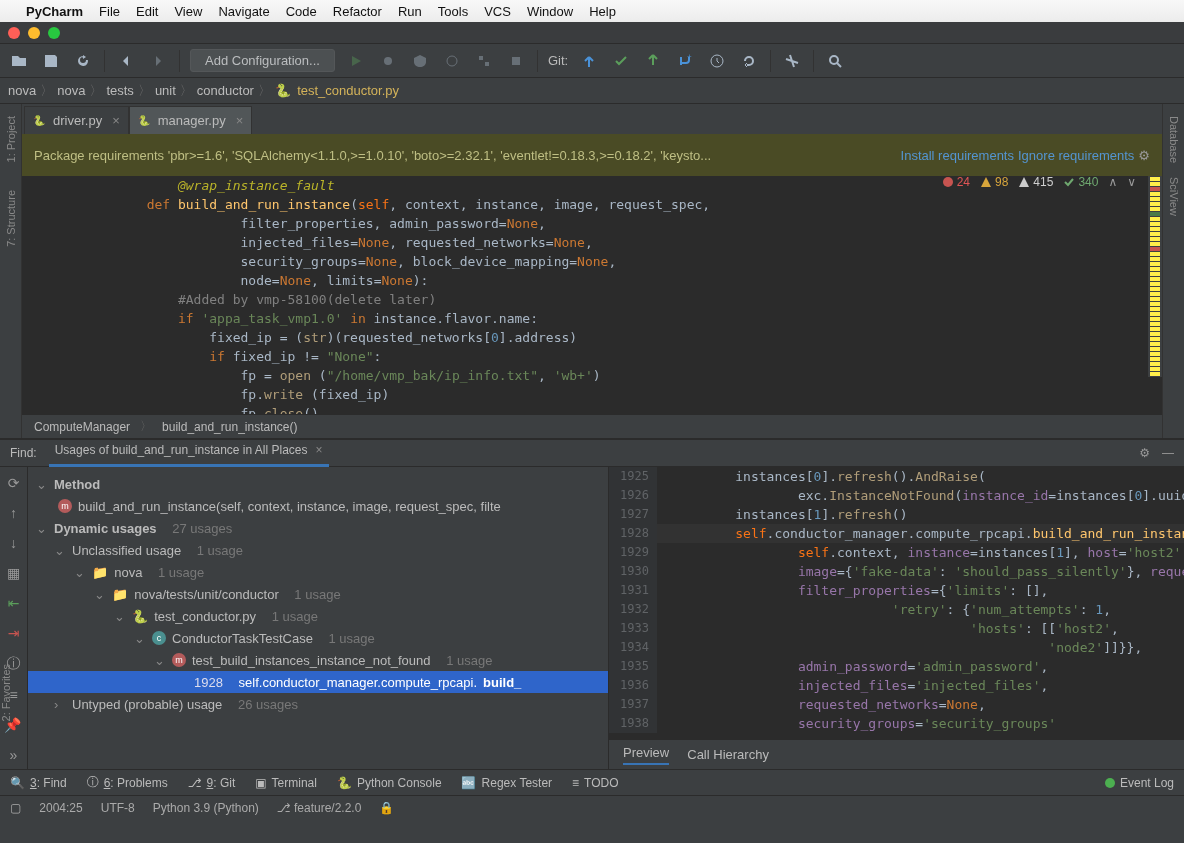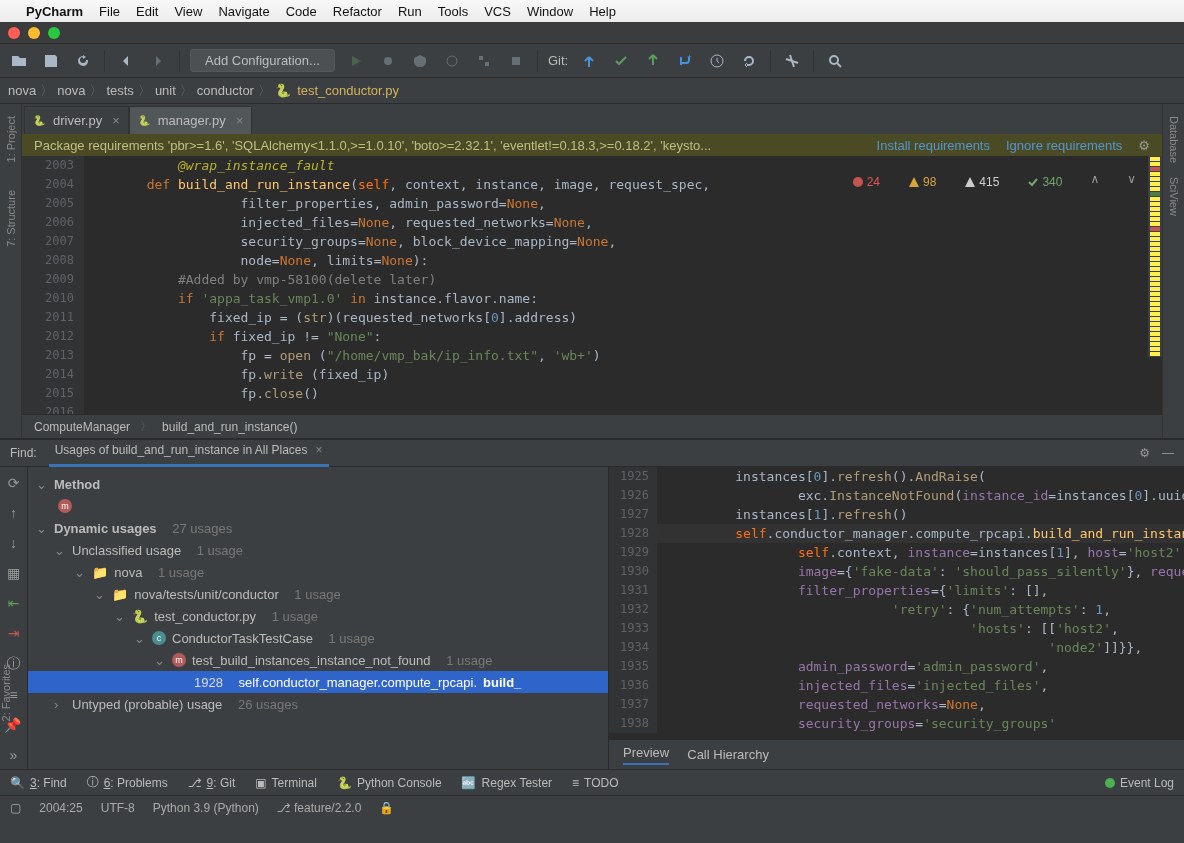--- a/index.html
+++ b/index.html
@@ -40,26 +40,26 @@
   .vertlabel { writing-mode: vertical-rl; transform: rotate(180deg); color:#8a8a8a; font-size:11px; cursor:pointer; padding:4px 0;}
   .rightgutter { width:22px; background:#3c3f41; border-left:1px solid #323232; display:flex; flex-direction:column; align-items:center; gap:6px; padding-top:8px;}
   .editor-stack { flex:1; display:flex; flex-direction:column; }
 
   .tabbar { height:30px; background:#3c3f41; display:flex; align-items:flex-end; padding-left:2px; }
   .tab { height:28px; display:flex; align-items:center; gap:6px; padding:0 8px; background:#3c3f41; border:1px solid #323232; border-bottom:none; color:#bbb; font-size:13px;}
   .tab.active { background:#515658; }
   .tab .close { color:#888; padding-left:4px;}
   .pyfileicon { width:14px; height:14px; display:inline-flex; align-items:center; justify-content:center; font-size:10px;}
 
-  .banner { height:22px; background:#4a4b25; color:#bfbf84; display:flex; align-items:center; padding:0 12px; font-size:13px; gap:16px;}
+  .banner { height:42px; background:#4a4b25; color:#bfbf84; display:flex; align-items:center; padding:0 12px; font-size:13px; gap:4px;}
   .banner .flex { flex:1; white-space:nowrap; overflow:hidden; text-overflow:ellipsis;}
   .banner a { color:#5495d1; cursor:pointer; }
   .banner .gear { color:#999; }
 
-  .inspect { position:absolute; right:48px; top:172px; height:20px; display:flex; gap:28px; font-size:12px; z-index:5;}
+  .inspect { position:absolute; right:48px; top:172px; height:20px; display:flex; align-items:center; gap:10px; font-size:12px; z-index:5;}
   .insp-err { color:#e05555; display:flex; align-items:center; gap:3px;}
   .insp-warn { color:#d7a53b; display:flex; align-items:center; gap:3px;}
   .insp-w2 { color:#cfcfcf; display:flex; align-items:center; gap:3px;}
   .insp-ok { color:#6fa86f; display:flex; align-items:center; gap:3px;}
   .insp-arrow { color:#999; }
 
   .code-area { flex:1; position:relative; background:#2b2b2b; overflow:hidden;}
   .gutter { position:absolute; left:0; top:0; width:62px; background:#313335; color:#606366; text-align:right; padding-right:10px; line-height:19px; font-family: Menlo, monospace; font-size:12px;}
   .codelines { position:absolute; left:62px; top:0; right:22px; line-height:19px; white-space:pre;}
   .errstripe { position:absolute; right:0; top:0; width:14px; background:#3c3f41; }
@@ -283,36 +283,20 @@
     </div>
 
     <div class="banner">
       <span class="flex">Package requirements 'pbr&gt;=1.6', 'SQLAlchemy&lt;1.1.0,&gt;=1.0.10', 'boto&gt;=2.32.1', 'eventlet!=0.18.3,&gt;=0.18.2', 'keysto...</span>
       <a>Install requirements</a>
       <a>Ignore requirements</a>
       <span class="gear">⚙</span>
     </div>
 
     <div class="code-area mono">
-      <div class="gutter" id="main-gutter">
-          <div>2003</div>
-          <div>2004</div>
-          <div>2005</div>
-          <div>2006</div>
-          <div>2007</div>
-          <div>2008</div>
-          <div>2009</div>
-          <div>2010</div>
-          <div>2011</div>
-          <div>2012</div>
-          <div>2013</div>
-          <div>2014</div>
-          <div>2015</div>
-          <div>2016</div>
-        </div>
       <div class="codelines" id="main-code"><div>            <span class="c-deco">@wrap_instance_fault</span></div><div>        <span class="c-kw">def </span><span class="c-def">build_and_run_instance</span><span class="c-op">(</span><span class="c-self">self</span><span class="c-param">, context, instance, image, request_spec,</span></div><div>                    <span class="c-param">filter_properties, admin_password</span><span class="c-op">=</span><span class="c-none">None</span><span class="c-op">,</span></div><div>                    <span class="c-param">injected_files</span><span class="c-op">=</span><span class="c-none">None</span><span class="c-param">, requested_networks</span><span class="c-op">=</span><span class="c-none">None</span><span class="c-op">,</span></div><div>                    <span class="c-param">security_groups</span><span class="c-op">=</span><span class="c-none">None</span><span class="c-param">, block_device_mapping</span><span class="c-op">=</span><span class="c-none">None</span><span class="c-op">,</span></div><div>                    <span class="c-param">node</span><span class="c-op">=</span><span class="c-none">None</span><span class="c-param">, limits</span><span class="c-op">=</span><span class="c-none">None</span><span class="c-op">):</span></div><div><span class=""></span></div><div>            <span class="c-comm">#Added by vmp-58100(delete later)</span></div><div>            <span class="c-kw">if </span><span class="c-str">'appa_task_vmp1.0' </span><span class="c-kw">in </span><span class="c-attr">instance</span><span class="c-op">.flavor.name:</span></div><div>                <span class="c-op">fixed_ip = (</span><span class="c-call">str</span><span class="c-op">)(</span><span class="c-param">requested_networks</span><span class="c-op">[</span><span class="c-num">0</span><span class="c-op">].address)</span></div><div>                <span class="c-kw">if </span><span class="c-op">fixed_ip != </span><span class="c-str">"None"</span><span class="c-op">:</span></div><div>                    <span class="c-op">fp </span><span class="c-op">= </span><span class="c-call">open </span><span class="c-op">(</span><span class="c-str">"/home/vmp_bak/ip_info.txt"</span><span class="c-op">, </span><span class="c-str">'wb+'</span><span class="c-op">)</span></div><div>                    <span class="c-op">fp.</span><span class="c-call">write </span><span class="c-op">(fixed_ip)</span></div><div>                    <span class="c-op">fp.</span><span class="c-call">close</span><span class="c-op">()</span></div><div><span class=""></span></div></div>
       <div class="errstripe">
         <div class="y"></div>
           <div class="y"></div>
           <div class="r"></div>
           <div class="y"></div>
           <div class="y"></div>
         <div class="y"></div>
           <div class="y"></div>
           <div class="g"></div>
@@ -419,20 +403,21 @@
     <span class="ic">»</span>
   </div>
 
   <div class="tree">
     <div class="row">
         <span class="arrow">⌄</span>
         <b>Method</b>
       </div>
     <div class="row" style="padding-left:30px">
         <span class="badge-m">m</span>
+        <span>build_and_run_instance(self, context, instance, image, request_spec, filte</span>
       </div>
     <div class="row"><span class="arrow">⌄</span><b>Dynamic usages</b>&nbsp;<span class="mut">27 usages</span></div>
     <div class="row" style="padding-left:26px"><span class="arrow">⌄</span><span>Unclassified usage</span>&nbsp;<span class="mut">1 usage</span></div>
     <div class="row" style="padding-left:46px"><span class="arrow">⌄</span><span class="badge-fold">📁</span><span>nova</span>&nbsp;<span class="mut">1 usage</span></div>
     <div class="row" style="padding-left:66px"><span class="arrow">⌄</span><span>📁</span><span>nova/tests/unit/conductor</span>&nbsp;<span class="mut">1 usage</span></div>
     <div class="row" style="padding-left:86px"><span class="arrow">⌄</span><span>🐍</span><span>test_conductor.py</span>&nbsp;<span class="mut">1 usage</span></div>
     <div class="row" style="padding-left:106px"><span class="arrow">⌄</span><span class="badge-c">c</span><span>ConductorTaskTestCase</span>&nbsp;<span class="mut">1 usage</span></div>
     <div class="row" style="padding-left:126px"><span class="arrow">⌄</span><span class="badge-m">m</span><span>test_build_instances_instance_not_found</span>&nbsp;<span class="mut">1 usage</span></div>
     <div class="row sel" style="padding-left:166px">
       <span class="mut">1928</span>&nbsp;<span>self.conductor_manager.compute_rpcapi.</span><b>build_</b>

